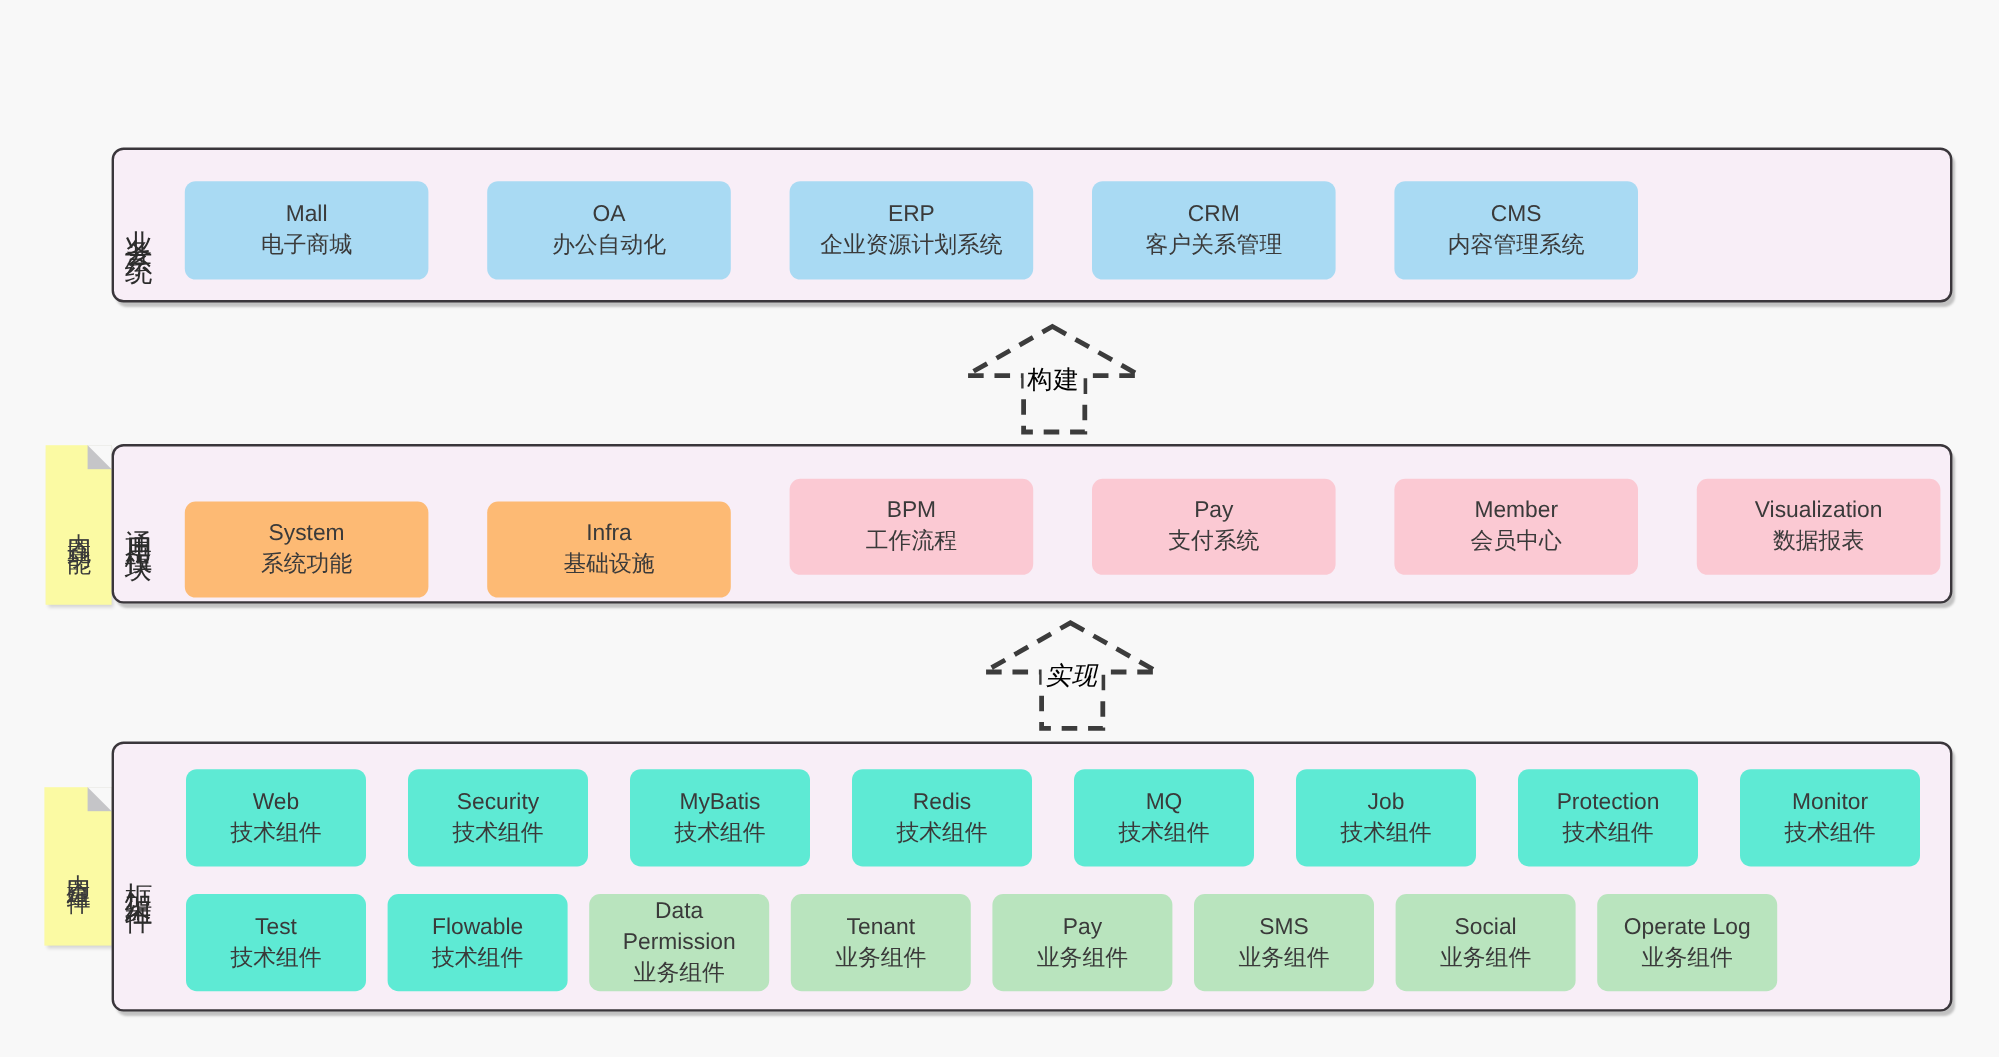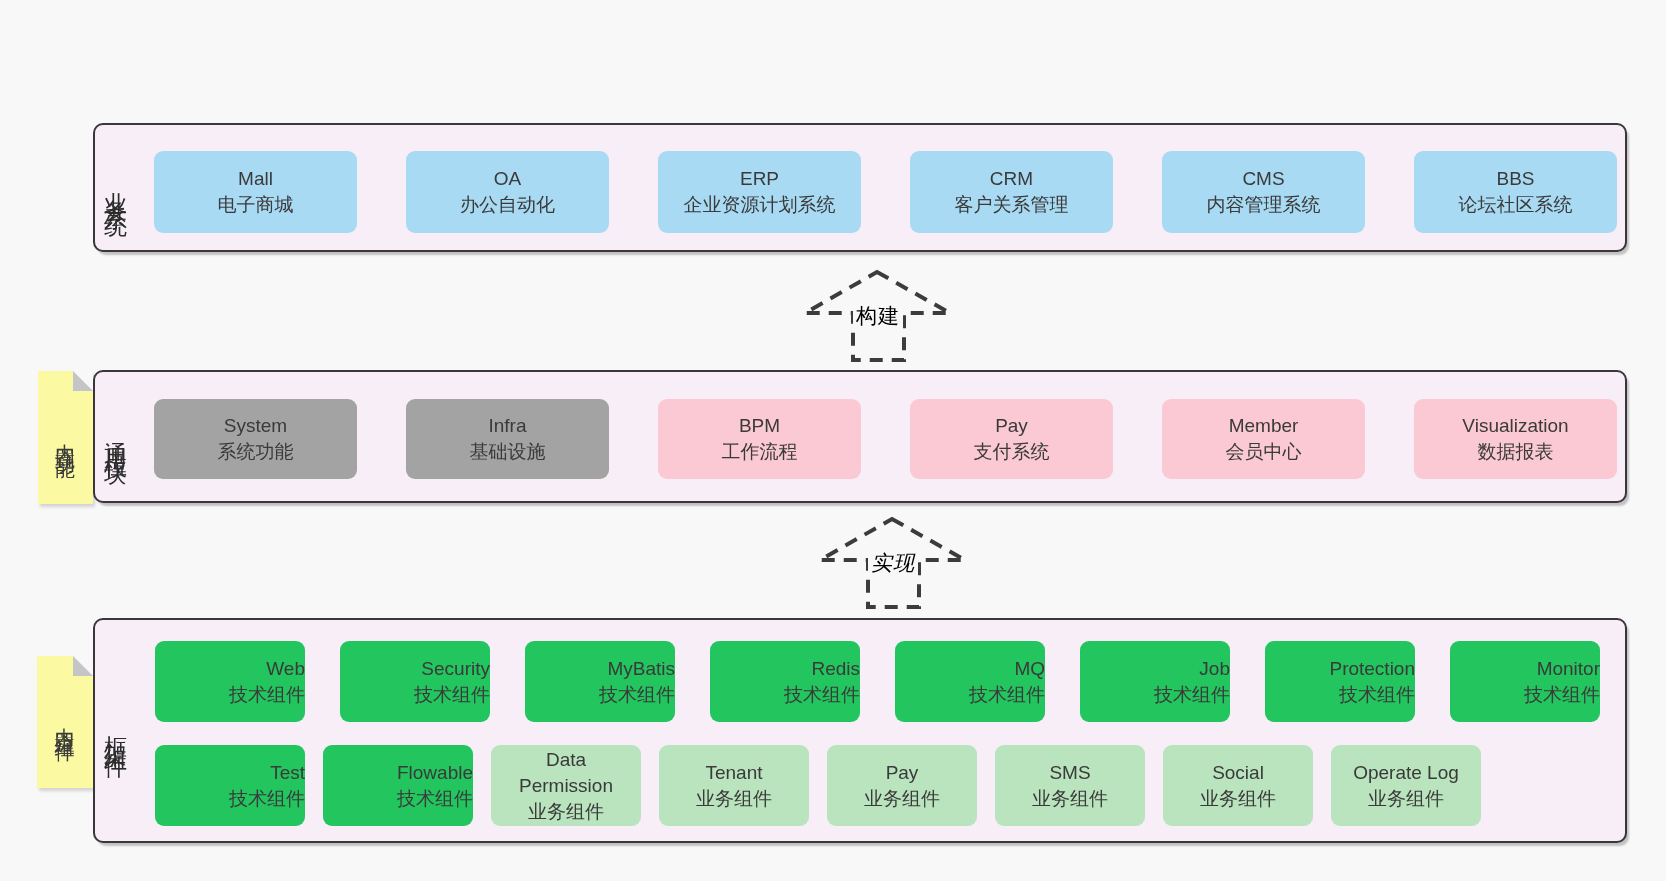--- a/index.html
+++ b/index.html
@@ -25,23 +25,23 @@
   #panel-components .row-2{left:60px;top:125px;gap:18px;}
 
   
   .node{display:flex;flex-direction:column;align-items:center;justify-content:center;
         border-radius:9px;color:#3a3a3a;font-size:19px;line-height:26px;text-align:center;}
   .w203{width:203px;height:82px;}
   #panel-modules .w203{height:80px;}
   .w150{width:150px;height:81px;}
   .w150 .nm{max-width:120px;}
   .blue{background:#a9daf3;}
-  .red{background:#a3a3a3;}
+  .red{background:#fdba74;margin-top:19px;}
   .pink{background:#fbc9d3;}
-  .green{background:#22c55e;align-items:flex-end;}
+  .green{background:#5eead4;}
   .lgreen{background:#b9e4be;}
 
   
   .sticky{position:absolute;background:#fbfaa3;box-shadow:2px 3px 3px rgba(0,0,0,0.15);}
   #sticky-features{left:38px;top:371px;width:55px;height:133px;}
   #sticky-components{left:37px;top:656px;width:56px;height:132px;}
   .sticky::after{content:"";position:absolute;top:0;right:0;width:0;height:0;
         border-bottom:20px solid #c5c5c8;border-right:20px solid #f8f8f8;}
   .sticky-label{position:absolute;left:50%;top:50%;transform:translate(-50%,-50%);
         writing-mode:vertical-rl;text-orientation:upright;font-size:20px;
@@ -84,24 +84,20 @@
         <span class="ds">企业资源计划系统</span>
       </div>
       <div class="node blue w203">
         <span class="nm">CRM</span>
         <span class="ds">客户关系管理</span>
       </div>
       <div class="node blue w203">
         <span class="nm">CMS</span>
         <span class="ds">内容管理系统</span>
       </div>
-      <div class="node blue w203">
-        <span class="nm">BBS</span>
-        <span class="ds">论坛社区系统</span>
-      </div>
     </div>
   </div>
 
   <div class="arrow" id="arrow-build">
     <svg width="156" height="97" viewBox="0 0 156 97">
       <polygon points="77,4 150,45 104,45 104,92 53,92 53,45 5,45"></polygon>
     </svg>
     <span class="arrow-label">构建</span>
   </div>
 

